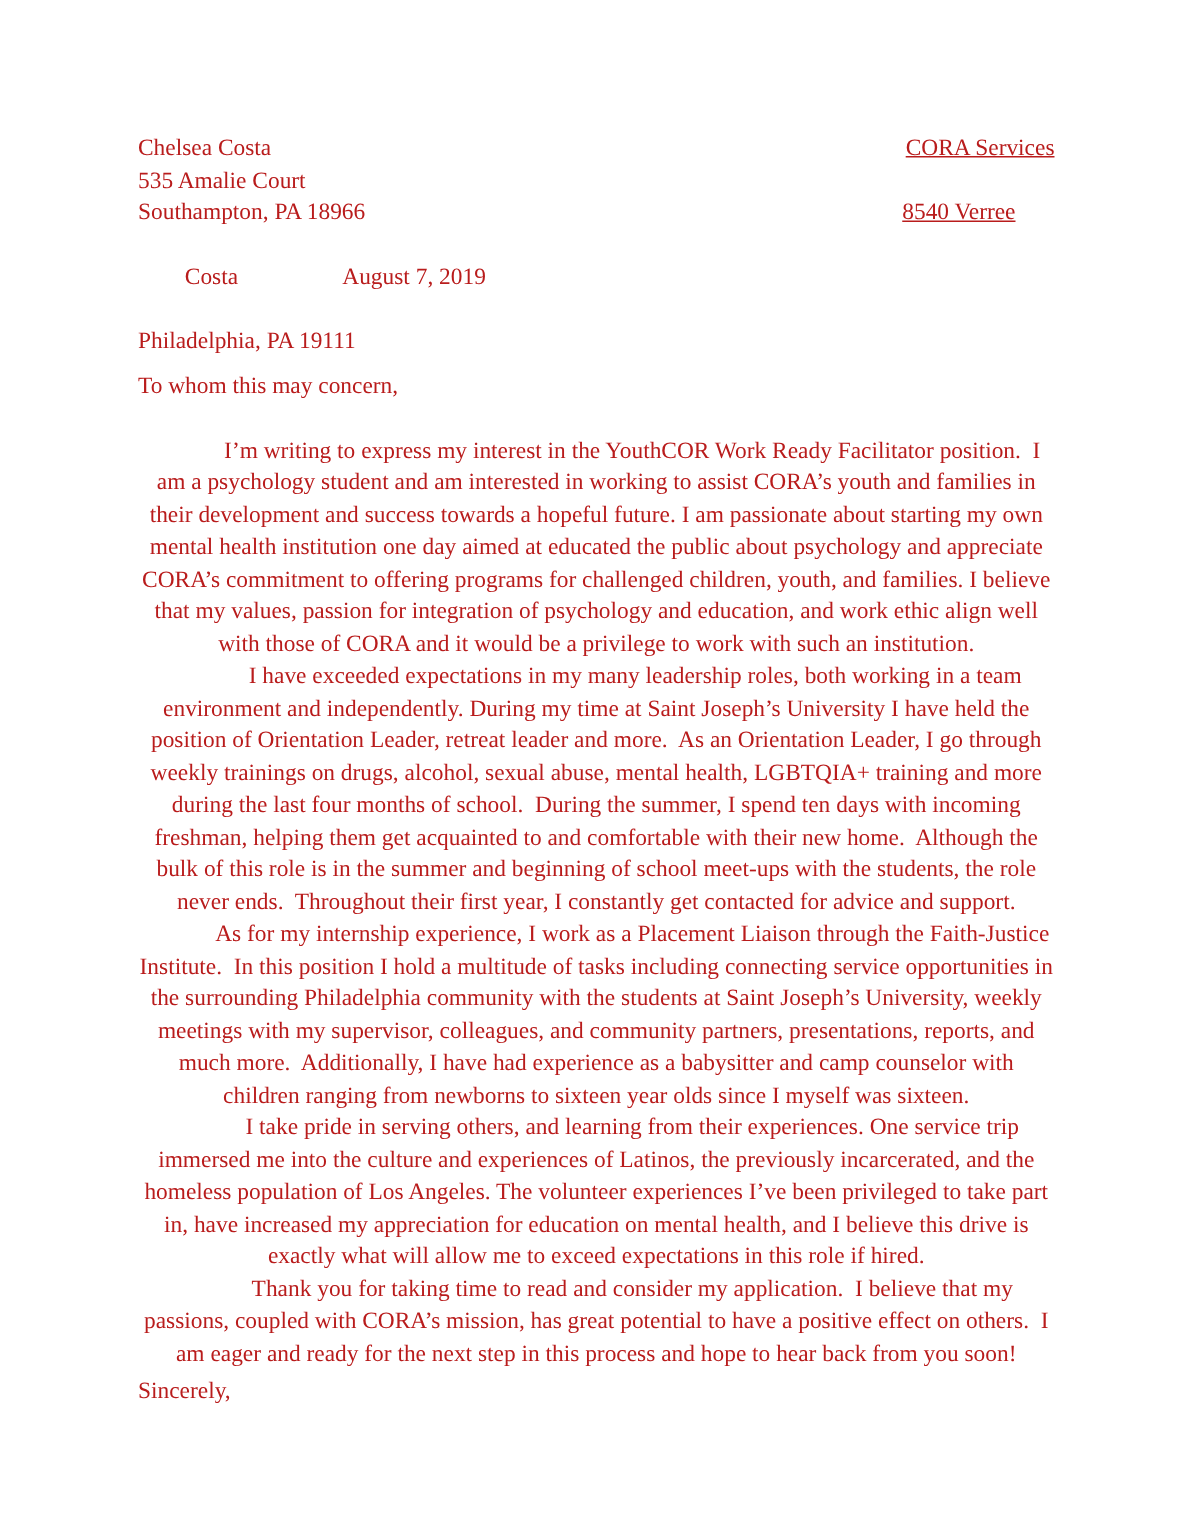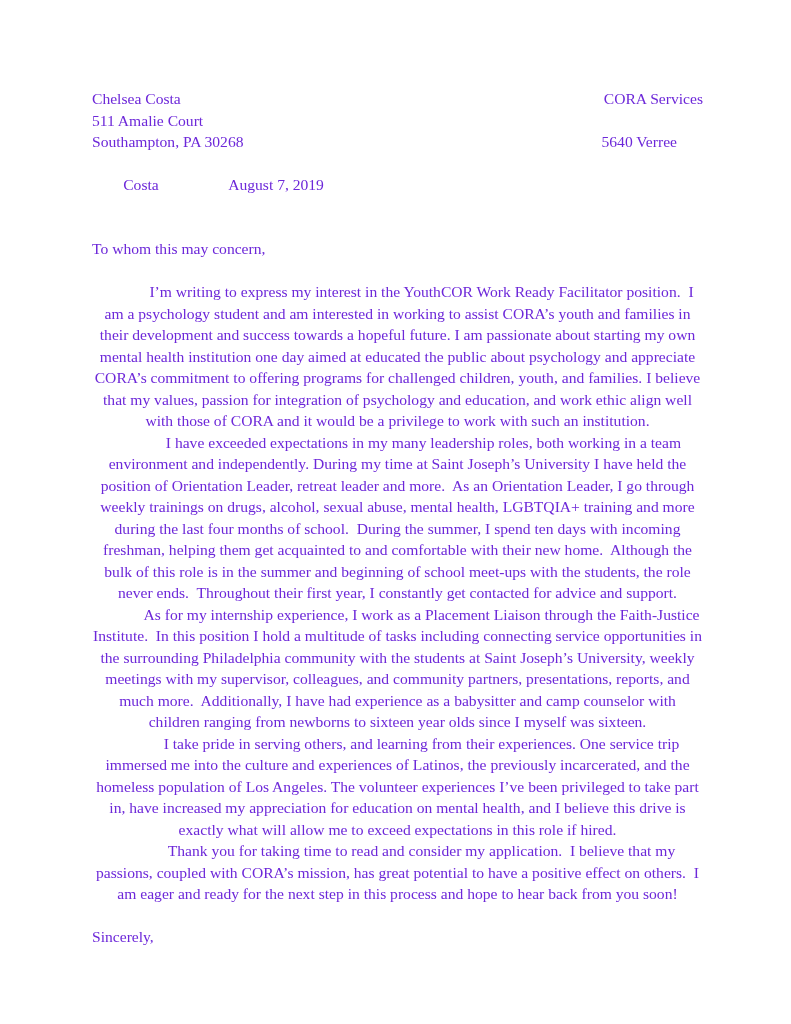--- a/index.html
+++ b/index.html
@@ -10,73 +10,77 @@
   .page {
     position: relative;
     width: 791px;
     height: 1024px;
     background: #ffffff;
     box-sizing: border-box;
     padding: 88px 88px 0 92px;
     font-family: "Liberation Serif", "DejaVu Serif", serif;
     font-size: 15.6px;
     line-height: 21.5px;
-    color: #6d28d9;
+    color: #b91c1c;
     overflow: hidden;
   }
   .header-block { width: 100%; }
   .header-row {
     display: flex;
     justify-content: space-between;
     white-space: pre;
   }
   .header-row .hleft { text-align: left; }
-  .header-row .hright { text-align: center; }
+  .header-row .hright { text-align: center; text-decoration: underline; }
   .header-row .hright.offset { padding-right: 26px; }
   .road-cell { display: inline-block; width: 105px; }
   .salutation {
-    margin-top: 21px;
+    margin-top: 8px;
     margin-bottom: 21.5px;
   }
   .body-block p {
     margin: 0;
     text-indent: 48px;
     white-space: pre-wrap;
     text-align: center;
   }
-  .closing { margin-top: 21px; }
+  .closing { margin-top: 4px; }
 </style>
 </head>
 <body>
 
 <div class="page">
 
   <div class="header-block">
 
     <div class="header-row">
       <span class="hleft">Chelsea Costa</span>
       <span class="hright">CORA Services</span>
     </div>
 
     <div class="header-row">
-      <span class="hleft">511 Amalie Court</span>
+      <span class="hleft">535 Amalie Court</span>
     </div>
 
     <div class="header-row">
-      <span class="hleft">Southampton, PA 30268</span>
-      <span class="hright offset">5640 Verree</span>
+      <span class="hleft">Southampton, PA 18966</span>
+      <span class="hright offset">8540 Verree</span>
     </div>
 
     <div class="header-row">
       <span class="hleft">
         <span class="road-cell">Costa</span><span>August 7, 2019</span>
       </span>
       <span class="hright"></span>
     </div>
 
+    <div class="header-row">
+      <span class="hleft">Philadelphia, PA 19111</span>
+      <span class="hright"></span>
+    </div>
 
   </div>
 
   <div class="salutation">To whom this may concern,</div>
 
   <div class="body-block">
     <p>I’m writing to express my interest in the YouthCOR Work Ready Facilitator position.  I am a psychology student and am interested in working to assist CORA’s youth and families in their development and success towards a hopeful future. I am passionate about starting my own mental health institution one day aimed at educated the public about psychology and appreciate CORA’s commitment to offering programs for challenged children, youth, and families. I believe that my values, passion for integration of psychology and education, and work ethic align well with those of CORA and it would be a privilege to work with such an institution.</p>
     <p> I have exceeded expectations in my many leadership roles, both working in a team environment and independently. During my time at Saint Joseph’s University I have held the position of Orientation Leader, retreat leader and more.  As an Orientation Leader, I go through weekly trainings on drugs, alcohol, sexual abuse, mental health, LGBTQIA+ training and more during the last four months of school.  During the summer, I spend ten days with incoming freshman, helping them get acquainted to and comfortable with their new home.  Although the bulk of this role is in the summer and beginning of school meet-ups with the students, the role never ends.  Throughout their first year, I constantly get contacted for advice and support.</p>
     <p>As for my internship experience, I work as a Placement Liaison through the Faith-Justice Institute.  In this position I hold a multitude of tasks including connecting service opportunities in the surrounding Philadelphia community with the students at Saint Joseph’s University, weekly meetings with my supervisor, colleagues, and community partners, presentations, reports, and much more.  Additionally, I have had experience as a babysitter and camp counselor with children ranging from newborns to sixteen year olds since I myself was sixteen.</p>
     <p>I take pride in serving others, and learning from their experiences. One service trip immersed me into the culture and experiences of Latinos, the previously incarcerated, and the homeless population of Los Angeles. The volunteer experiences I’ve been privileged to take part in, have increased my appreciation for education on mental health, and I believe this drive is exactly what will allow me to exceed expectations in this role if hired.</p>

